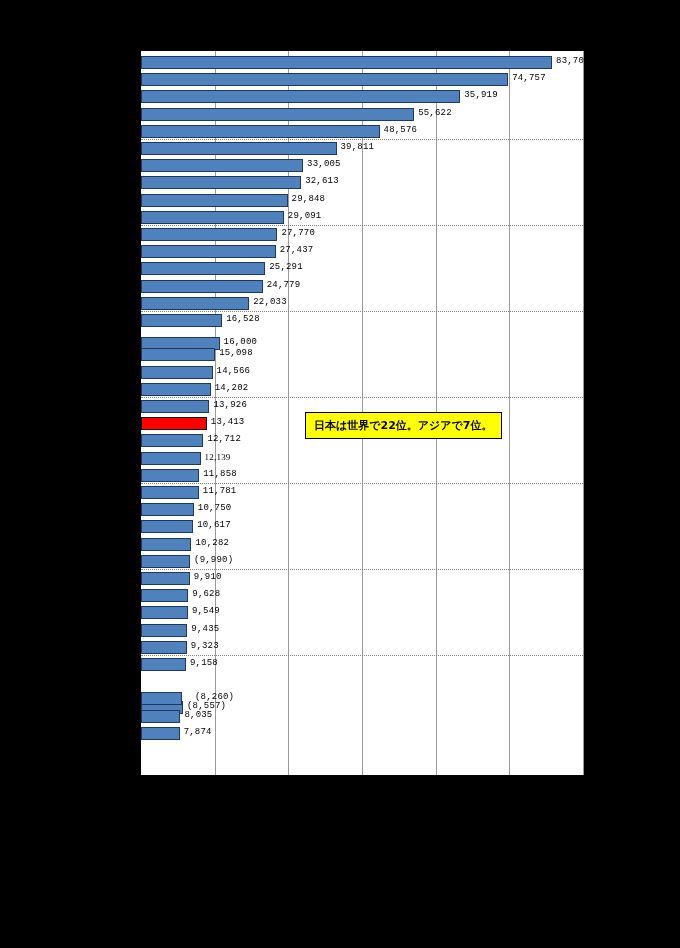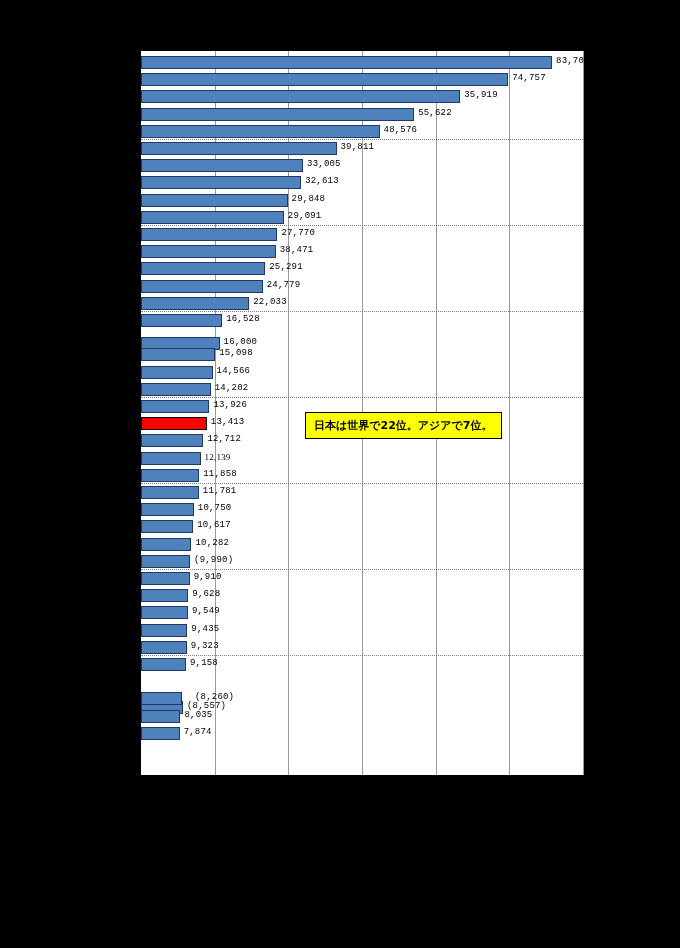--- a/index.html
+++ b/index.html
@@ -169,21 +169,21 @@
         <div class="bar-row" style="top: 159.8px; width: 442px;">
           <div class="bar" style="width: 142.869px;"></div>
           <div class="bar-label" style="left: 146.869px;">29,091</div>
         </div>
         <div class="bar-row" style="top: 177px; width: 442px;">
           <div class="bar" style="width: 136.382px;"></div>
           <div class="bar-label" style="left: 140.382px;">27,770</div>
         </div>
         <div class="bar-row" style="top: 194.2px; width: 442px;">
           <div class="bar" style="width: 134.746px;"></div>
-          <div class="bar-label" style="left: 138.746px;">38,471</div>
+          <div class="bar-label" style="left: 138.746px;">27,437</div>
         </div>
         <div class="bar-row" style="top: 211.4px; width: 484px;">
           <div class="bar" style="width: 124.207px;"></div>
           <div class="bar-label" style="left: 128.207px;">25,291</div>
         </div>
         <div class="bar-row" style="top: 228.6px; width: 442px; padding-left: 24px;">
           <div class="bar" style="width: 121.692px;"></div>
           <div class="bar-label" style="left: 125.692px;">24,779</div>
         </div>
         <div class="bar-row" style="top: 245.8px; width: 442px;">

